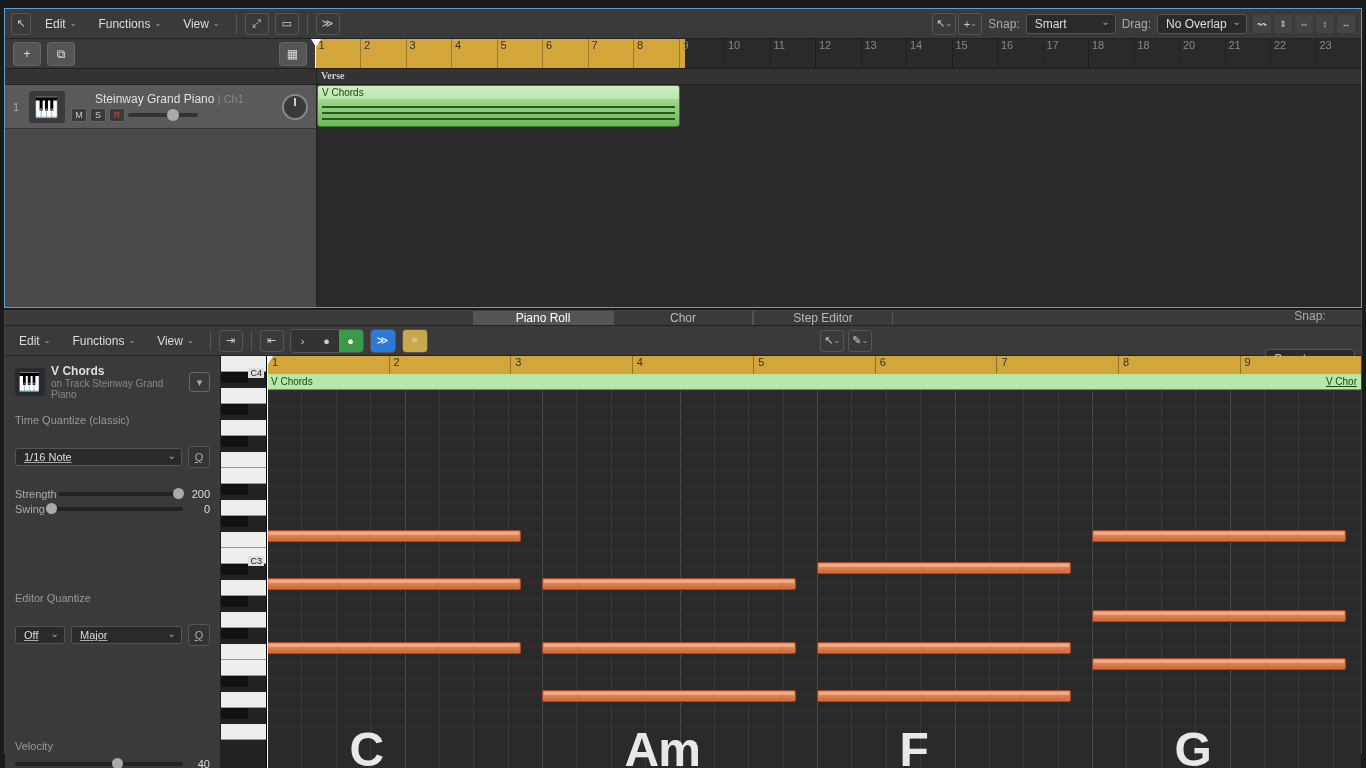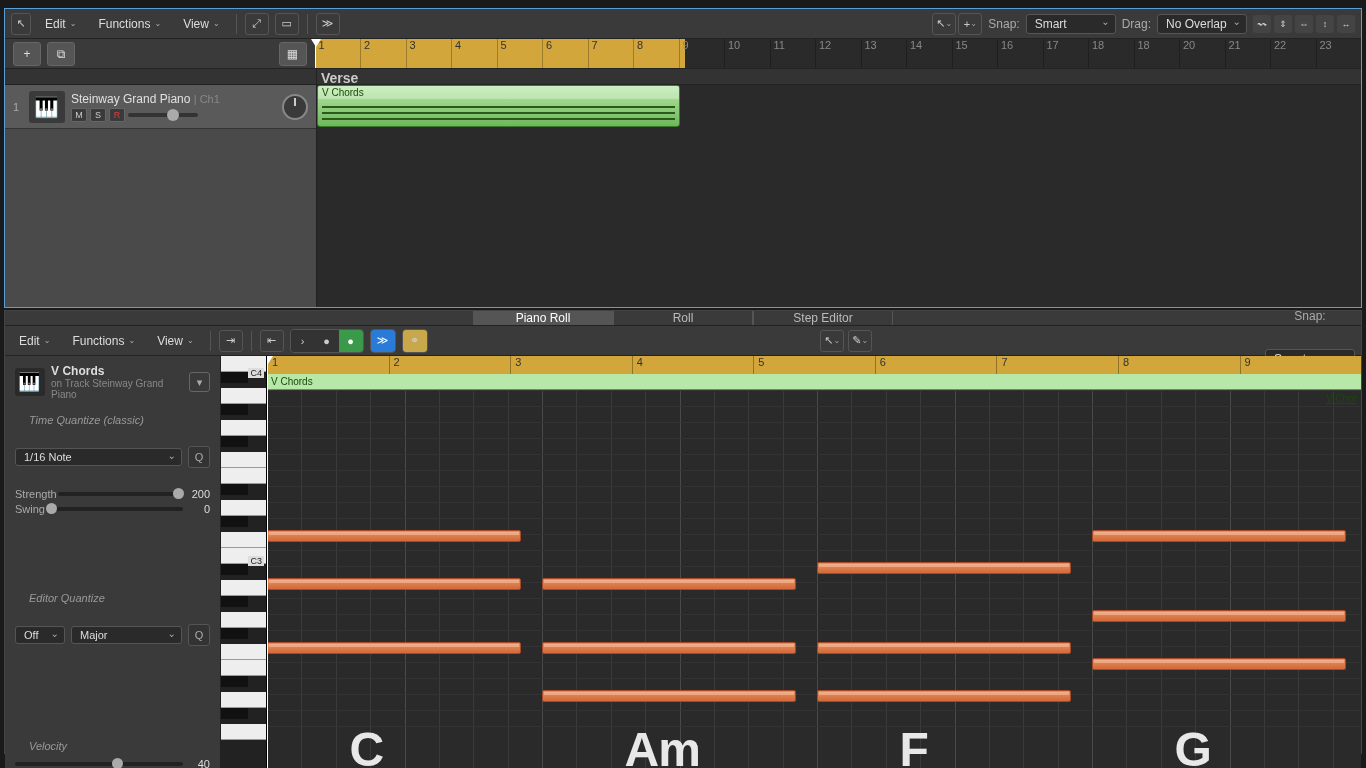--- a/index.html
+++ b/index.html
@@ -31,33 +31,33 @@
 .playhead { position: absolute; top: 0; bottom: 0; border-left: 1px solid #fff; z-index: 5; }
 .playhead::before { content: ""; position: absolute; top: 0; left: -5px; border: 5px solid transparent; border-top: 8px solid #fff; }
 
 .arrange-body { flex: 1; display: flex; background: #2a2a2a; position: relative; }
 .track-headers { width: 312px; background: #4a4a4a; border-right: 1px solid #222; }
 .marker-strip { height: 16px; background: #333; color: #bbb; font-size: 10px; padding-left: 20px; display: flex; align-items: center; border-bottom: 1px solid #222; }
 .track-row { height: 44px; display: flex; align-items: center; gap: 6px; padding: 0 8px; border-bottom: 1px solid #333; background: #5a5a5a; }
 .track-num { width: 10px; color: #aaa; font-size: 11px; }
 .track-icon { width: 36px; height: 32px; background: #3a3a3a; border-radius: 3px; display: flex; align-items: center; justify-content: center; font-size: 20px; }
 .track-info { flex: 1; }
-.track-name { color: #e0e0e0; font-size: 12px; }
+.track-name { color: #e0e0e0; font-size: 12px; margin-left: 24px; }
 .track-ch { color: #888; font-size: 11px; }
 .track-ctrls { display: flex; gap: 3px; align-items: center; margin-top: 2px; }
 .msr { width: 16px; height: 14px; background: #3a3a3a; border: 1px solid #666; border-radius: 2px; font-size: 9px; display: flex; align-items: center; justify-content: center; color: #ccc; cursor: pointer; }
 .msr.rec { color: #c44; }
 .vol-slider { width: 70px; height: 4px; background: #333; border-radius: 2px; position: relative; }
 .vol-slider .thumb { position: absolute; top: -4px; width: 12px; height: 12px; background: #aaa; border-radius: 50%; }
 .knob { width: 26px; height: 26px; border: 2px solid #888; border-radius: 50%; position: relative; background: #3a3a3a; }
 .knob::after { content: ""; position: absolute; left: 50%; top: 2px; width: 2px; height: 8px; background: #ccc; transform: translateX(-50%); }
 
 .arrange-lanes { flex: 1; position: relative; background: #2a2a2a; }
 .marker-lane { height: 16px; background: #333; position: relative; border-bottom: 1px solid #222; }
-.marker-tag { position: absolute; left: 4px; top: 1px; font-size: 14px; color: #ccc; font-weight: 600; }
+.marker-tag { position: absolute; left: 4px; top: 1px; font-size: 10px; color: #ccc; font-weight: 600; font-family: Liberation Serif, serif; }
 .region { position: absolute; top: 16px; height: 42px; background: linear-gradient(#b8e8a8, #6db85a); border: 1px solid #3a7a2a; border-radius: 3px; }
 .region .reg-name { font-size: 10px; color: #1a4a0a; padding: 1px 4px; background: rgba(255,255,255,.3); }
 .region .midi-preview { position: absolute; top: 18px; left: 4px; right: 4px; bottom: 4px; display: flex; flex-direction: column; justify-content: space-around; }
 .region .midi-preview .bar { height: 2px; background: #2a5a1a; }
 
 
 .editor-panel { margin: 2px 4px 4px; height: 444px; background: #2a2a2a; display: flex; flex-direction: column; border: 1px solid #444; }
 .editor-tabs { height: 26px; background: #3a3a3a; display: flex; justify-content: center; border-bottom: 1px solid #222; }
 .ed-tab { width: 140px; display: flex; align-items: center; justify-content: center; font-size: 12px; color: #bbb; border-left: 1px solid #555; border-right: 1px solid #555; cursor: pointer; }
 .ed-tab.active { background: #555; color: #fff; }
@@ -72,40 +72,40 @@
 .tool-pill .p.yellow { background: #c8a84a; }
 .bpm-disp { color: #ddd; font-size: 12px; letter-spacing: 1px; }
 
 .editor-body { flex: 1; display: flex; }
 .inspector { width: 216px; background: #3a3a3a; border-right: 1px solid #222; padding: 8px 10px; font-size: 11px; color: #aaa; }
 .insp-head { display: flex; align-items: center; gap: 6px; margin-bottom: 8px; }
 .insp-icon { width: 32px; height: 28px; background: #2a2a2a; border-radius: 3px; display: flex; align-items: center; justify-content: center; font-size: 18px; }
 .insp-title { color: #ddd; font-size: 12px; font-weight: 600; }
 .insp-sub { font-size: 10px; color: #888; }
 .insp-toggle { margin-left: auto; width: 22px; height: 20px; border: 1px solid #666; border-radius: 3px; display: flex; align-items: center; justify-content: center; cursor: pointer; }
-.insp-section { margin: 14px 14px 6px; color: #999; font-style: italic; }
-.insp-row { display: flex; align-items: center; gap: 6px; margin: 20px 0; }
+.insp-section { margin: 14px 0 6px; color: #999; }
+.insp-row { display: flex; align-items: center; gap: 6px; margin: 20px 0; text-decoration: underline; }
 .insp-row .dropdown { flex: 1; min-width: 0; font-size: 11px; }
 .q-btn { width: 22px; height: 22px; background: #333; border: 1px solid #555; border-radius: 3px; display: flex; align-items: center; justify-content: center; cursor: pointer; }
 .slider-row { display: flex; align-items: center; gap: 1px; margin: 3px 0; font-size: 11px; }
 .slider-row .track { flex: 1; height: 4px; background: #222; border-radius: 2px; position: relative; }
 .slider-row .track .th { position: absolute; top: -4px; width: 11px; height: 11px; background: #aaa; border-radius: 50%; }
 .slider-row .val { width: 26px; text-align: right; color: #ddd; }
 
 .piano-keys { width: 46px; background: #222; position: relative; border-right: 1px solid #000; }
 .key-label { position: absolute; right: 2px; font-size: 9px; color: #222; background: #ddd; padding: 0 2px; }
 .wkey { position: absolute; left: 0; right: 0; background: #eee; border-bottom: 1px solid #999; }
 .bkey { position: absolute; left: 0; width: 60%; background: #111; z-index: 2; }
 
 .roll-area { flex: 1; position: relative; background: #2a2a2a; overflow: hidden; }
 .roll-ruler { height: 18px; background: #d2a63a; display: flex; position: relative; }
 .roll-ruler .rt { flex: 1; border-left: 1px solid rgba(0,0,0,.3); font-size: 11px; color: #333; padding-left: 4px; }
 .roll-region-strip { height: 16px; background: #b8e8a8; border-bottom: 1px solid #5a9a4a; position: relative; }
 .roll-region-strip .nm { font-size: 10px; color: #1a4a0a; padding: 1px 4px; }
-.roll-region-strip .nm2 { position: absolute; right: 4px; top: 19px; font-size: 10px; color: #1a4a0a; text-decoration: underline; }
+.roll-region-strip .nm2 { position: absolute; right: 4px; top: 2px; font-size: 10px; color: #1a4a0a; text-decoration: underline; }
 .grid { position: absolute; top: 34px; left: 0; right: 0; bottom: 0; }
 .grid .vline { position: absolute; top: 0; bottom: 0; border-left: 1px solid #3a3a3a; }
 .grid .vline.bar { border-left: 1px solid #4a4a4a; }
 .grid .hline { position: absolute; left: 0; right: 0; border-top: 1px solid #333; }
 .note { position: absolute; height: 12px; background: linear-gradient(#e8915a, #d4683a); border: 1px solid #a84a2a; border-radius: 2px; cursor: pointer; }
 .note .hl { position: absolute; top: 1px; left: 1px; right: 1px; height: 3px; background: rgba(255,255,255,.3); }
 .chord-label { position: absolute; bottom: 4px; font-size: 48px; font-weight: 800; color: #e8e8e8; letter-spacing: -1px; }
 .roll-playhead { position: absolute; top: 0; bottom: 0; border-left: 1px solid #fff; z-index: 20; }
 .roll-playhead::before { content: ""; position: absolute; top: 0; left: -5px; border: 5px solid transparent; border-top: 8px solid #fff; }
 </style>
@@ -222,21 +222,21 @@
             <div class="bar"></div>
         </div>
       </div>
     </div>
   </div>
 </div>
 
 <div class="editor-panel">
   <div class="editor-tabs">
     <div class="ed-tab active">Piano Roll</div>
-    <div class="ed-tab">Roll</div>
+    <div class="ed-tab">Chor</div>
     <div class="ed-tab">Step Editor</div>
   </div>
 
   <div class="editor-toolbar">
     <button class="menu-btn">
         <span>Edit</span>
         <span class="chev">⌄</span>
       </button>
     <button class="menu-btn">
         <span>Functions</span>

